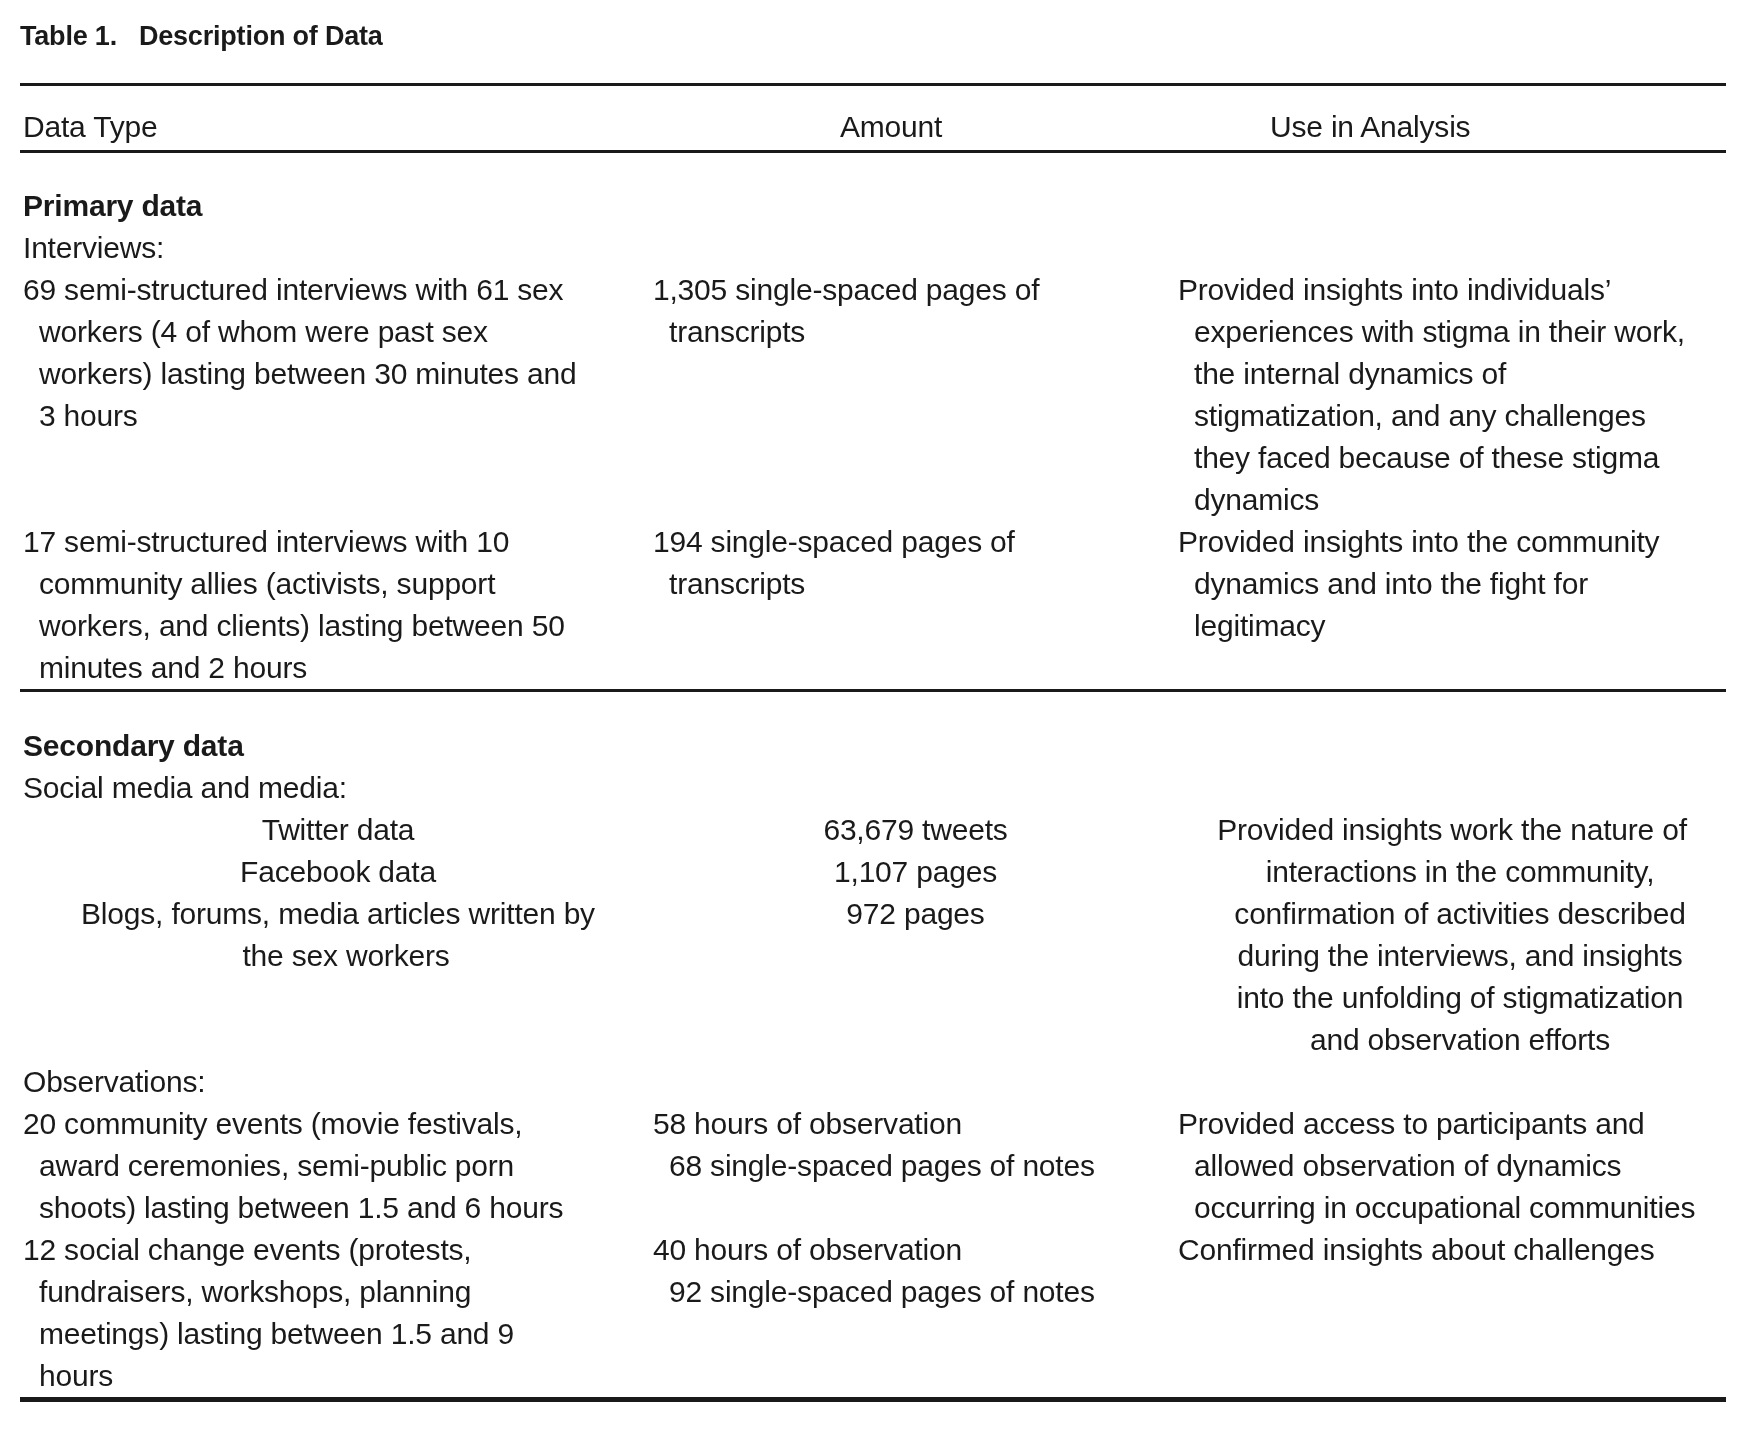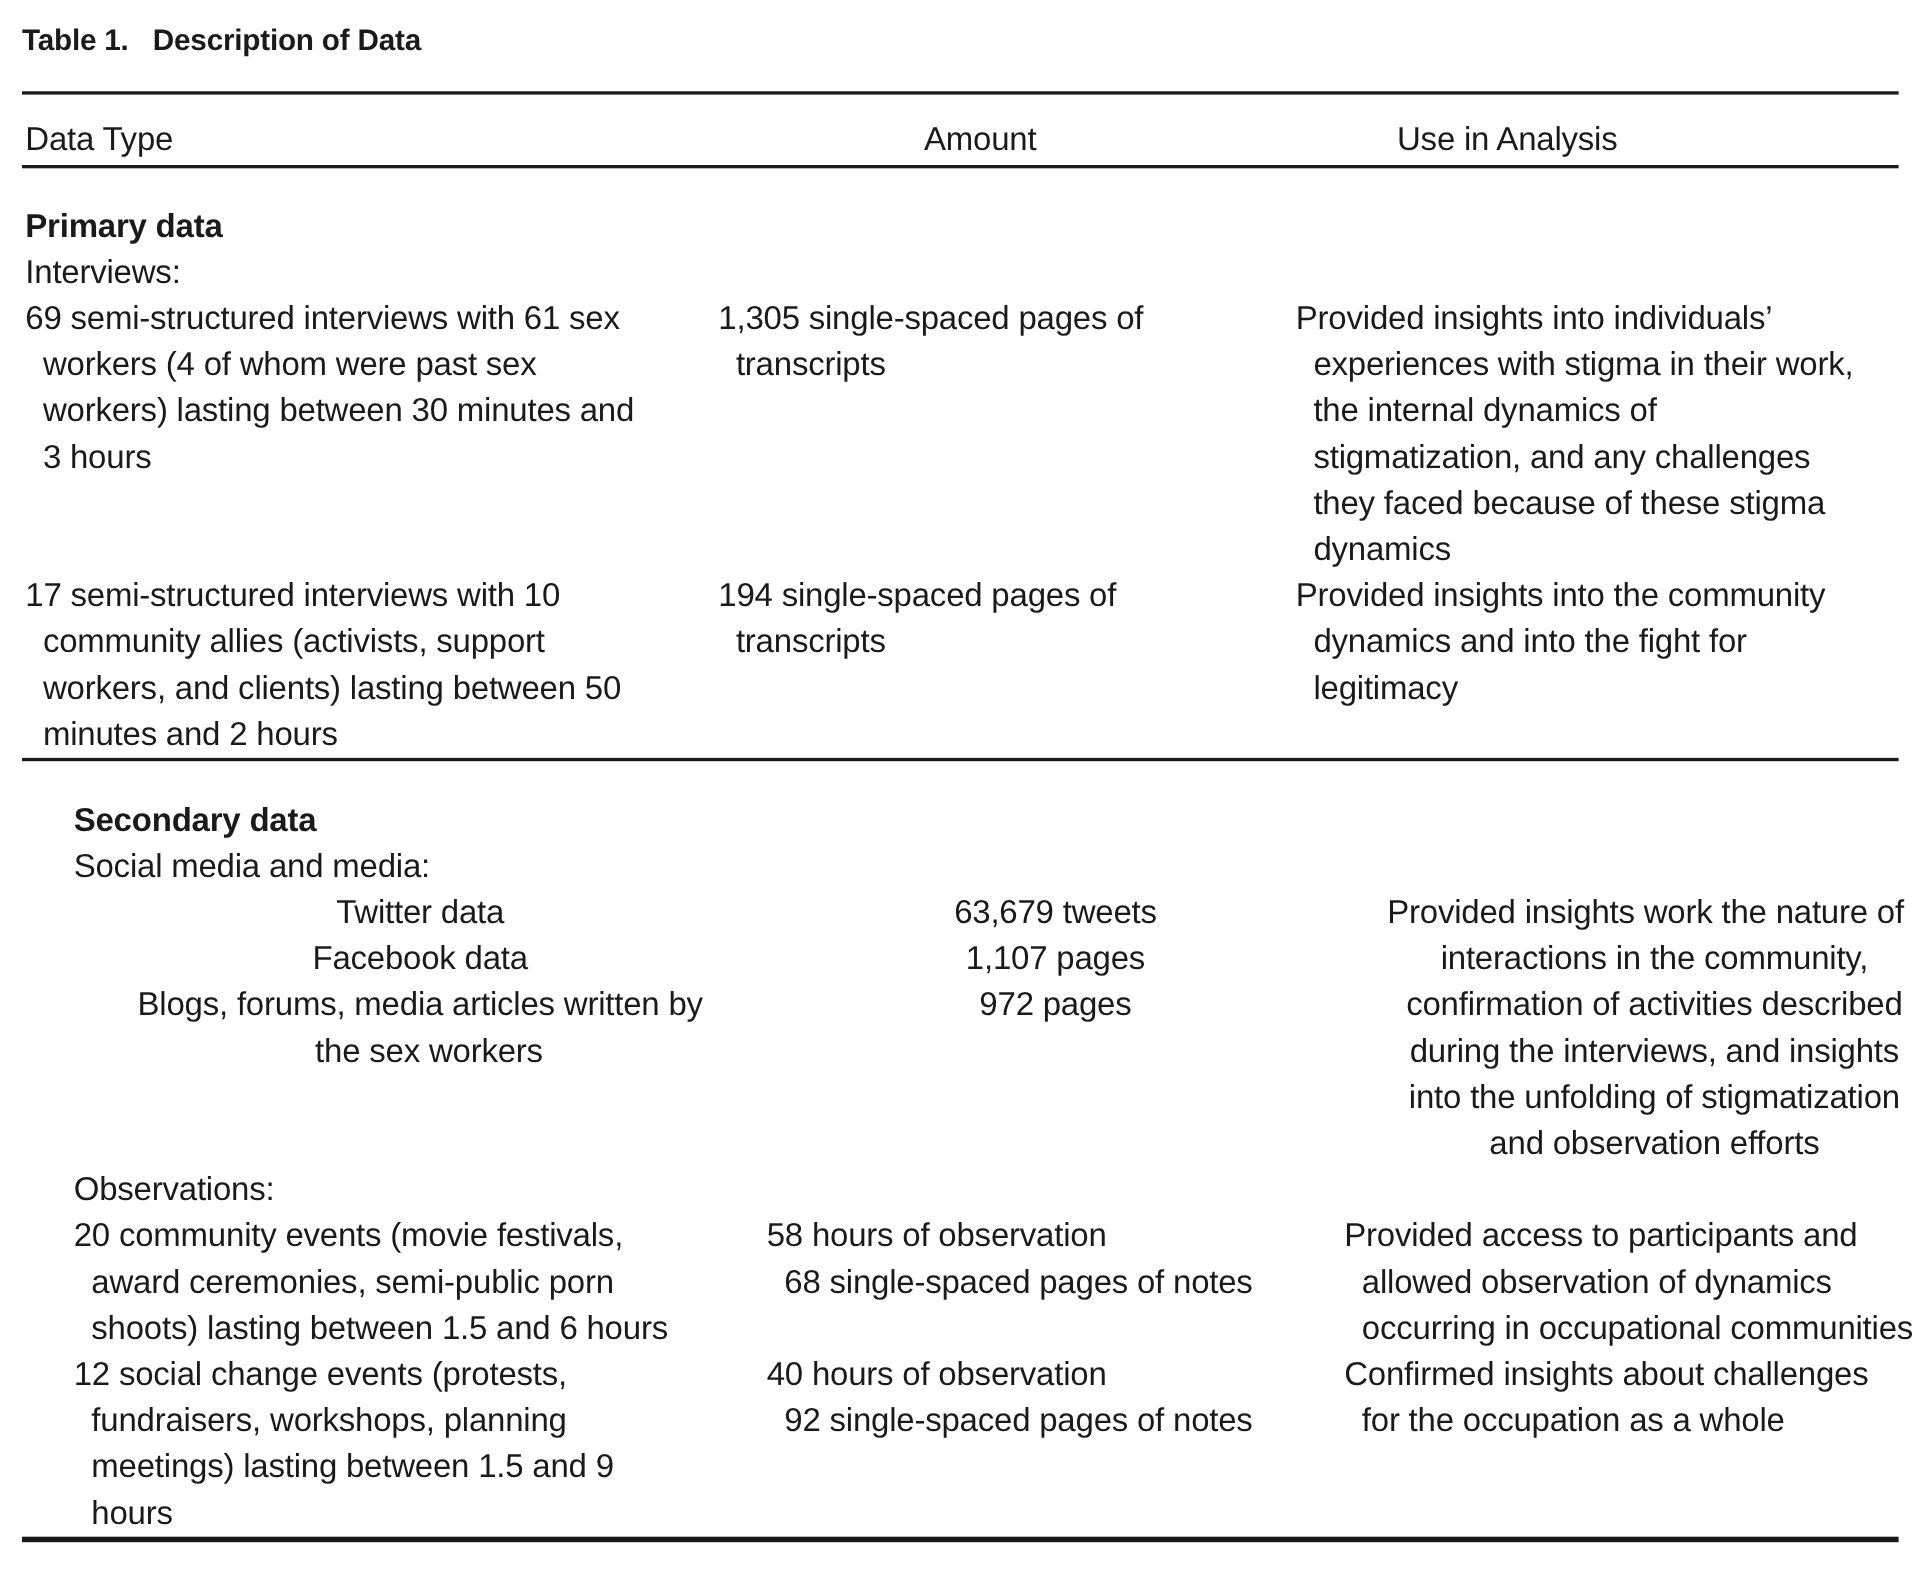--- a/index.html
+++ b/index.html
@@ -40,21 +40,21 @@
   .thead {
     display: grid;
     grid-template-columns: 633px 525px 1fr;
     padding: 26px 0 8px 0;
     line-height: 30px;
   }
   .th-datatype { padding-left: 3px; }
   .th-amount   { padding-left: 187px; }
   .th-use      { padding-left: 92px; }
   .section-primary   { padding-top: 32px; }
-  .section-secondary { padding-top: 33px; margin-left: 44px; }
+  .section-secondary { padding-top: 33px; }
   .sec-heading { font-weight: bold; padding-left: 3px; height: 42px; }
   .group-label { padding-left: 3px; height: 42px; }
   .rowgrid {
     display: grid;
     grid-template-columns: 633px 525px 1fr;
     align-items: start;
   }
   .cell { padding-left: 3px; }
   .cell-amount, .cell-use { padding-left: 0; }
   .line { white-space: nowrap; }
@@ -207,20 +207,19 @@
           <div class="line cont">fundraisers, workshops, planning</div>
           <div class="line cont">meetings) lasting between 1.5 and 9</div>
           <div class="line cont">hours</div>
         </div>
       <div class="cell cell-amount">
           <div class="line">40 hours of observation</div>
           <div class="line cont">92 single-spaced pages of notes</div>
         </div>
       <div class="cell cell-use">
           <div class="line">Confirmed insights about challenges</div>
-          <div class="line cont">for the occupation as a whole</div>
         </div>
     </div>
   </div>
 
   <div class="rule rule-bottom"></div>
 
 </div>
 
 </body></html>

